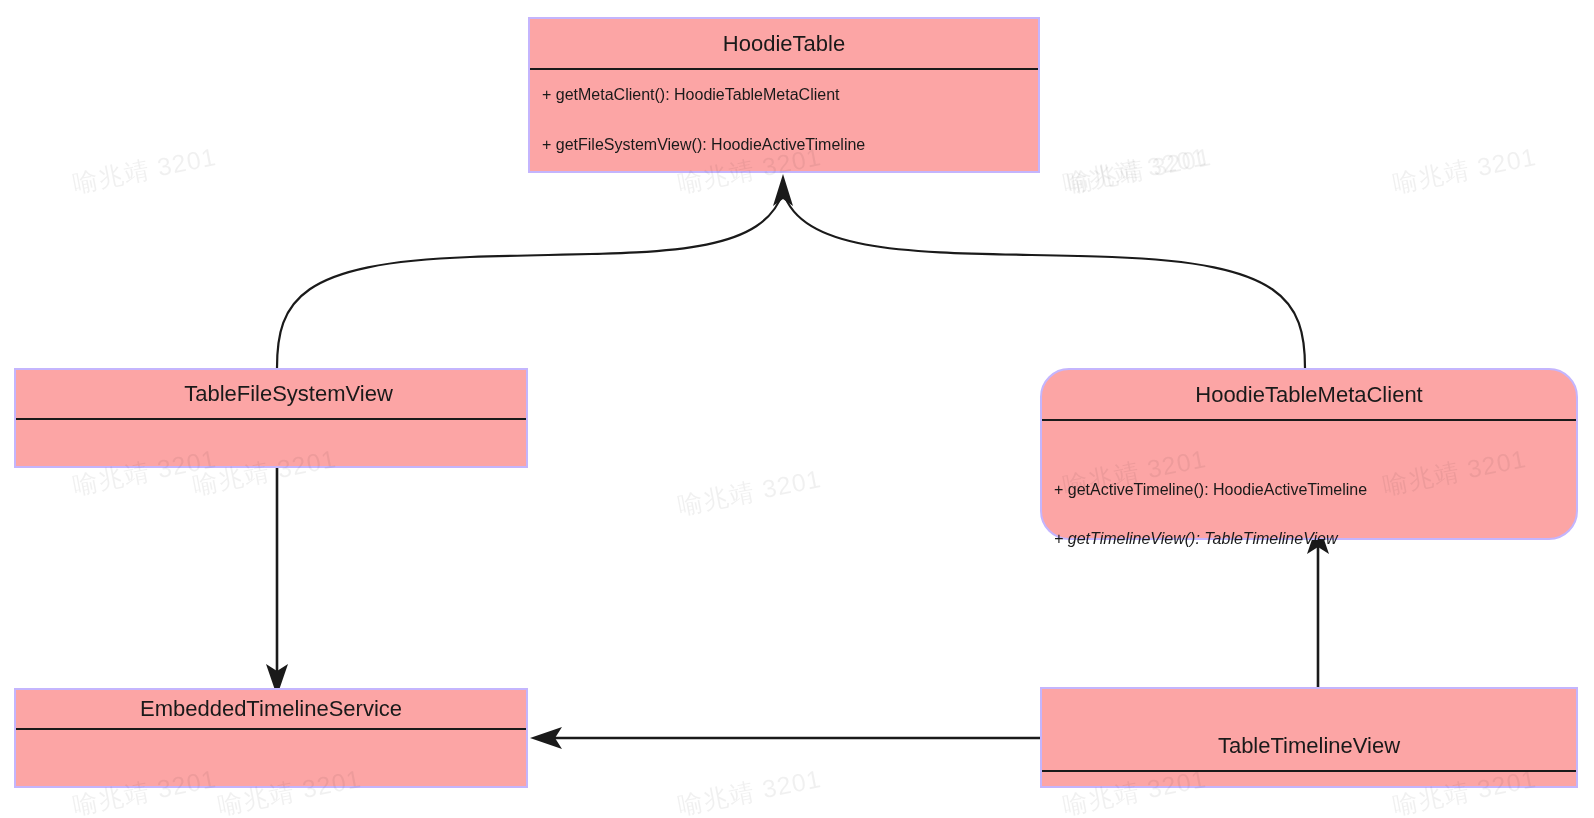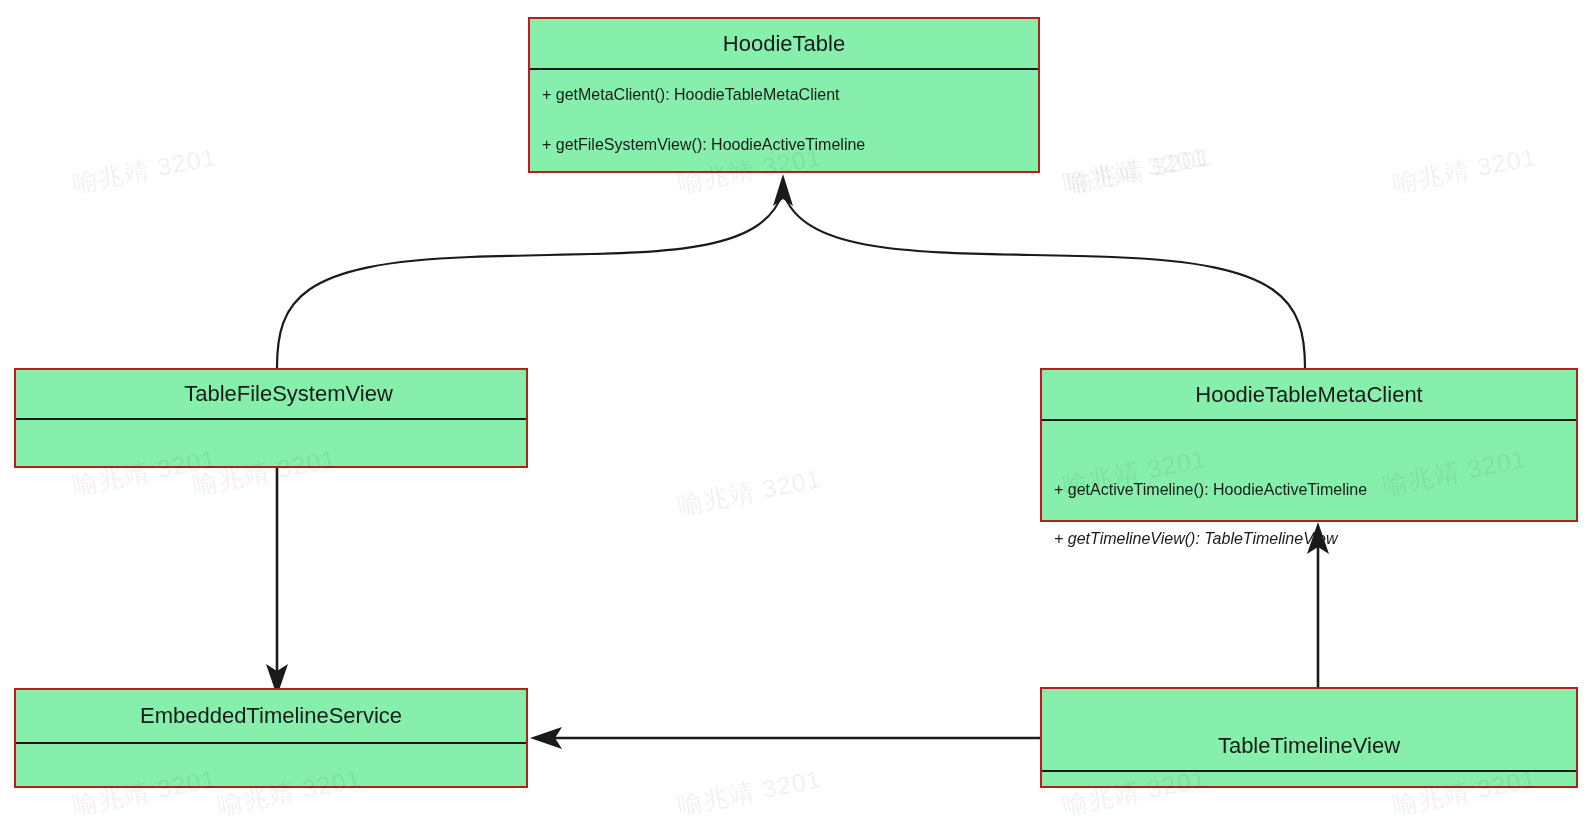--- a/index.html
+++ b/index.html
@@ -42,22 +42,22 @@
     top: 0;
     width: 1594px;
     height: 818px;
     z-index: 1;
     pointer-events: none;
   }
   
   .uml-class {
     position: absolute;
     box-sizing: border-box;
-    background: #86efac;
-    border: 2px solid #b91c1c;
+    background: #fca5a5;
+    border: 2px solid #c4b5fd;
     z-index: 2;
   }
   .uml-title {
     box-sizing: border-box;
     text-align: center;
     font-size: 22px;
     color: #1a1a1a;
     display: flex;
     align-items: center;
     justify-content: center;
@@ -121,32 +121,32 @@
     </div>
   </div>
 
   <div class="uml-class" style="left:14px; top:368px; width:514px; height:100px;">
     <div class="uml-title" style="height:50px;padding-left:35px;">
       <span>TableFileSystemView</span>
     </div>
     <div class="uml-members empty-compartment" style="height:46px;"></div>
   </div>
 
-  <div class="uml-class" style="left:1040px; top:368px; width:538px; height:154px;">
+  <div class="uml-class" style="left:1040px; top:368px; width:538px; height:172px;border-radius:29px;">
     <div class="uml-title" style="height:51px;">
       <span>HoodieTableMetaClient</span>
     </div>
     <div class="uml-members" style="height:99px;margin-top:44px;">
       <div class="uml-member" style="height:49px; display:flex; align-items:center;">+ getActiveTimeline(): HoodieActiveTimeline</div>
       <div class="uml-member" style="height:49px; display:flex; align-items:center;font-style:italic;">+ getTimelineView(): TableTimelineView</div>
     </div>
   </div>
 
   <div class="uml-class" style="left:14px; top:688px; width:514px; height:100px;">
-    <div class="uml-title" style="height:54px;">
+    <div class="uml-title" style="height:40px;">
       <span>EmbeddedTimelineService</span>
     </div>
     <div class="uml-members empty-compartment" style="height:46px;"></div>
   </div>
 
   <div class="uml-class" style="left:1040px; top:687px; width:538px; height:101px;">
     <div class="uml-title" style="height:51px;margin-top:32px;">
       <span>TableTimelineView</span>
     </div>
     <div class="uml-members empty-compartment" style="height:46px;"></div>

